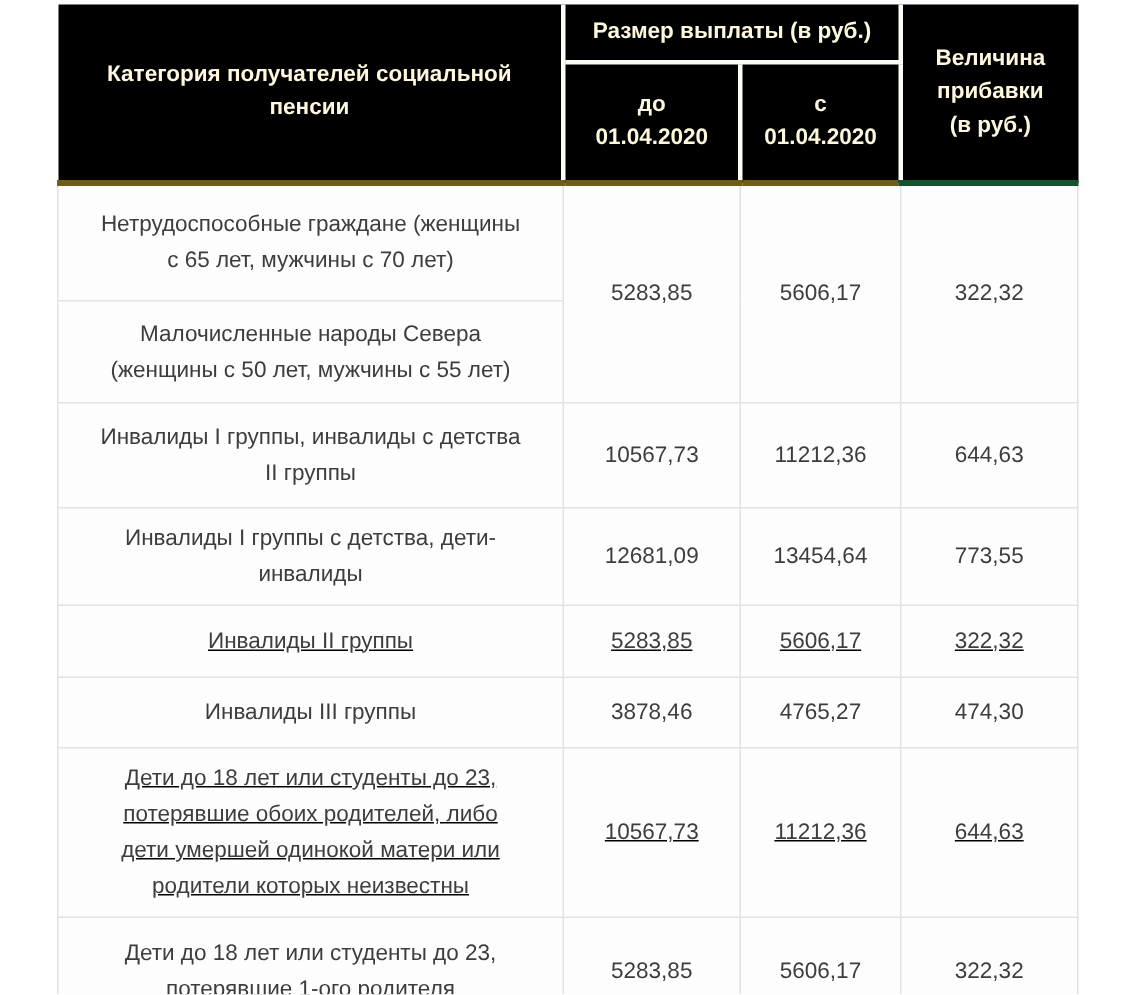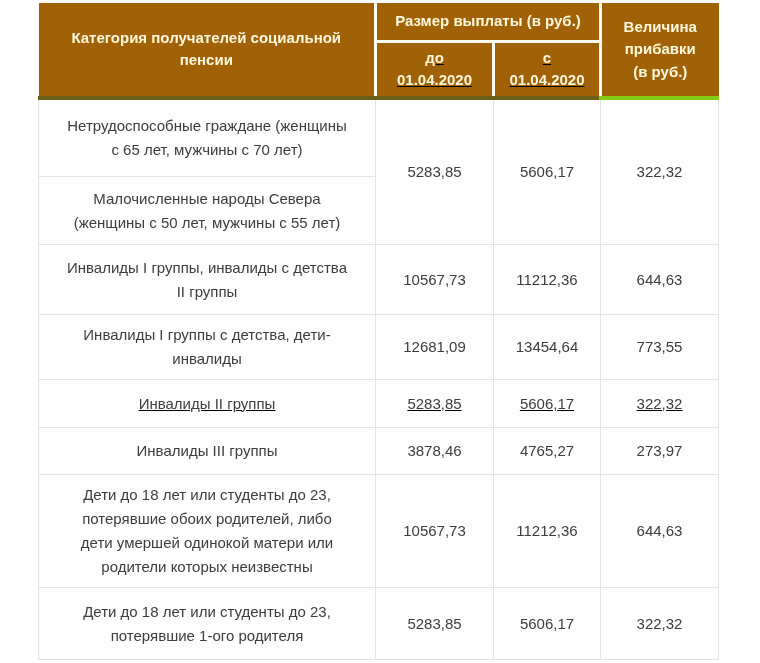--- a/index.html
+++ b/index.html
@@ -19,21 +19,21 @@
     table-layout: fixed;
     width: 680px;
     margin: 3px 0 0 38px;
   }
   col.c1 { width: 337px; }
   col.c2 { width: 118px; }
   col.c3 { width: 107px; }
   col.c4 { width: 118px; }
 
   thead th {
-    background: #a16207;
+    background: #000000;
     color: #fdf8dd;
     font-weight: bold;
     font-size: 15px;
     line-height: 1.5;
     text-align: center;
     vertical-align: middle;
   }
   tr.h1 { height: 38px; }
   tr.h2 { height: 55px; text-decoration: underline; }
   th.h-category {
@@ -47,24 +47,24 @@
     padding: 0 8px;
   }
   th.h-before {
     border-right: 3px solid #fdfdf6;
     border-bottom: 4px solid #6d5f17;
     padding: 4px 14px;
   }
   th.h-after {
     border-right: 3px solid #fdfdf6;
     border-bottom: 4px solid #6d5f17;
-    padding: 4px 14px;
+    padding: 16px 14px;
   }
   th.h-increase {
-    border-bottom: 4px solid #84cc16;
+    border-bottom: 4px solid #14532d;
     padding: 4px 16px;
   }
 
   tbody td {
     background: #fdfdfd;
     border: 1px solid #e2e2e2;
     color: #3d3d3d;
     font-size: 15px;
     line-height: 1.6;
     text-align: center;
@@ -72,21 +72,21 @@
   }
   td.cat { padding: 8px 28px; }
   td.val { padding: 4px 6px; white-space: nowrap; }
 
   tr.r1 { height: 79px; }
   tr.r2 { height: 68px; }
   tr.r3 { height: 70px; margin-left: 32px; }
   tr.r4 { height: 57px; padding-left: 32px; }
   tr.r5 { height: 48px; text-decoration: underline; }
   tr.r6 { height: 47px; }
-  tr.r7 { height: 112px; }
+  tr.r7 { height: 112px; text-decoration: underline; }
   tr.r8 { height: 72px; }
 </style>
 </head>
 <body>
 
 <div class="page">
   <table class="pension">
     <colgroup>
       <col class="c1">
         <col class="c2">
@@ -129,21 +129,21 @@
       <tr class="r5">
         <td class="cat">Инвалиды II группы</td>
         <td class="val">5283,85</td>
         <td class="val">5606,17</td>
         <td class="val">322,32</td>
       </tr>
       <tr class="r6">
         <td class="cat">Инвалиды III группы</td>
         <td class="val">3878,46</td>
         <td class="val">4765,27</td>
-        <td class="val">273,97</td>
+        <td class="val">474,30</td>
       </tr>
       <tr class="r7">
         <td class="cat">Дети до 18 лет или студенты до 23, потерявшие обоих родителей, либо дети умершей одинокой матери или родители которых неизвестны</td>
         <td class="val">10567,73</td>
         <td class="val">11212,36</td>
         <td class="val">644,63</td>
       </tr>
       <tr class="r8">
         <td class="cat">Дети до 18 лет или студенты до 23, потерявшие 1-ого родителя</td>
         <td class="val">5283,85</td>

